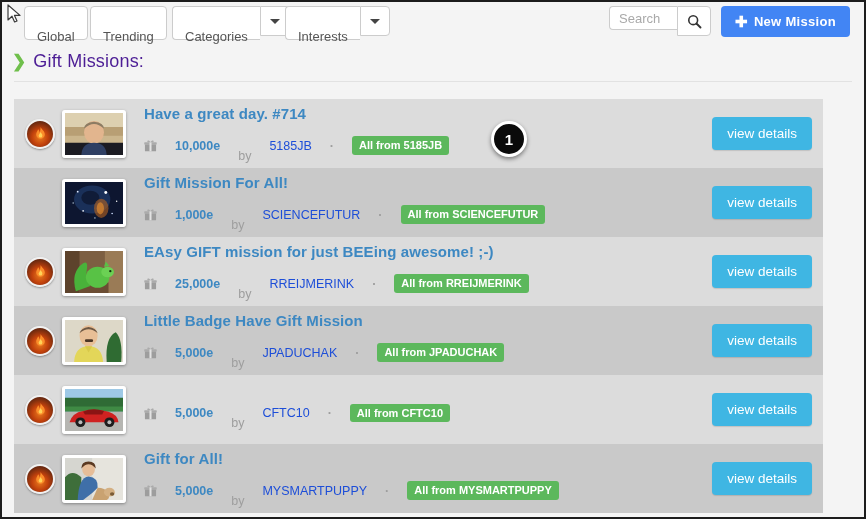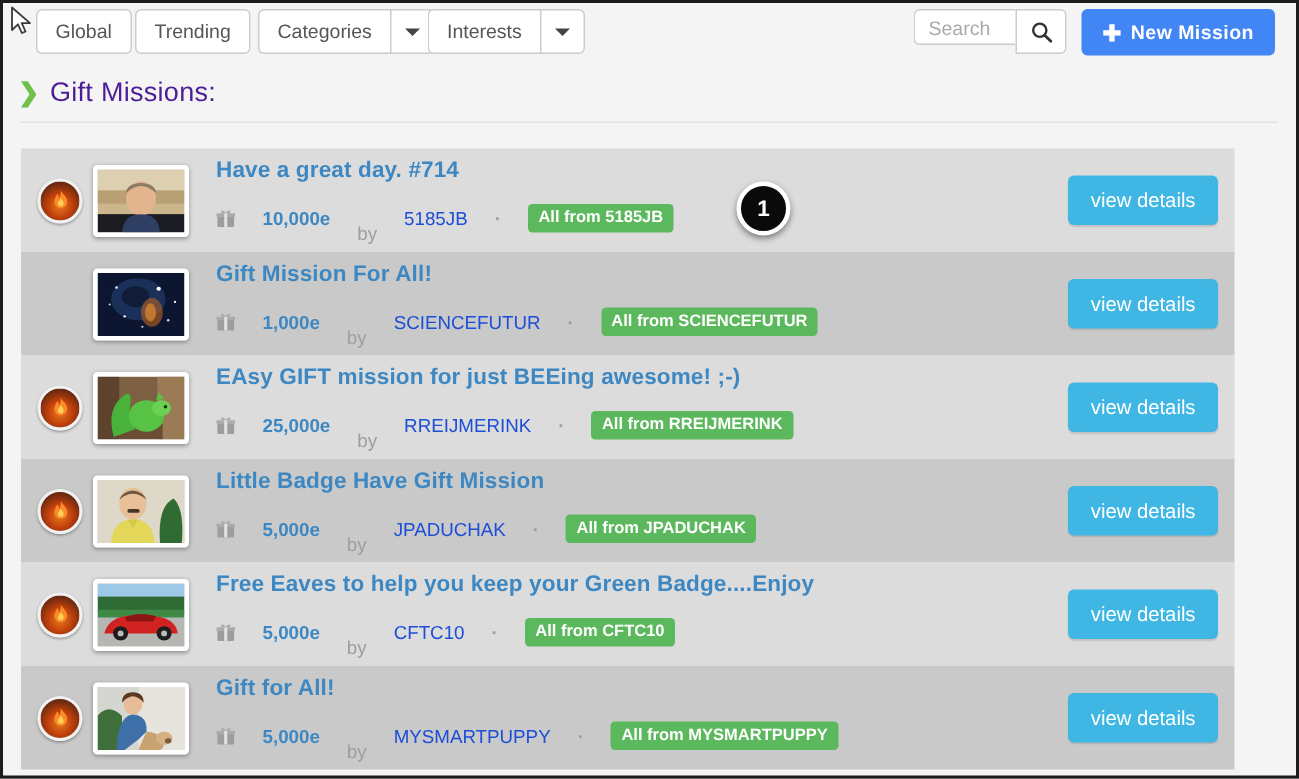--- a/index.html
+++ b/index.html
@@ -37,21 +37,21 @@
   }
 
   .tb-btn {
     height: 30px;
     background: #fff;
     border: 1px solid #ccc;
     border-radius: 4px;
     color: #555;
     font-size: 13px;
     line-height: 28px;
-    padding: 0 12px;
+    padding: 16px 12px;
     white-space: nowrap;
     cursor: pointer;
   }
   .tb-btn.joined-left  { border-radius: 4px 0 0 4px; border-right: none; }
   .tb-btn.joined-right { border-radius: 0 4px 4px 0; padding: 0 9px; }
 
   .caret {
     display: inline-block;
     width: 0; height: 0;
     border-left: 5px solid transparent;
@@ -511,21 +511,20 @@
       <path d="M5,38 Q8,27 20,25 Q34,22 48,26 Q58,29 59,38Z" fill="#cf2221"></path>
       <path d="M20,26 Q30,21 43,25 L41,29 L22,29Z" fill="#8c1414"></path>
       <circle cx="17" cy="38" r="5.5" fill="#1d1d1d"></circle>
       <circle cx="17" cy="38" r="2.2" fill="#bbb"></circle>
       <circle cx="49" cy="38" r="5.5" fill="#1d1d1d"></circle>
       <circle cx="49" cy="38" r="2.2" fill="#bbb"></circle>
     </svg>
     </div>
 
     <div class="mission-info">
-      <div class="mission-title">Free Eaves to help you keep your Green Badge....Enjoy</div>
       <div class="mission-meta">
         <span class="gift-icon">
           <svg width="13" height="13" viewBox="0 0 14 14">
             <rect x="1" y="5.6" width="12" height="7.6" rx="0.6" fill="#9d9d9d"></rect>
             <rect x="0.3" y="3.4" width="13.4" height="2.6" rx="0.6" fill="#ababab"></rect>
             <rect x="5.9" y="3.4" width="2.2" height="9.8" fill="#e3e3e3"></rect>
             <path d="M7,3.4 C6,1 3.4,1 3.6,2.6 C3.8,3.6 5.6,3.5 7,3.4Z" fill="#ababab"></path>
             <path d="M7,3.4 C8,1 10.6,1 10.4,2.6 C10.2,3.6 8.4,3.5 7,3.4Z" fill="#ababab"></path>
           </svg>
         </span>

